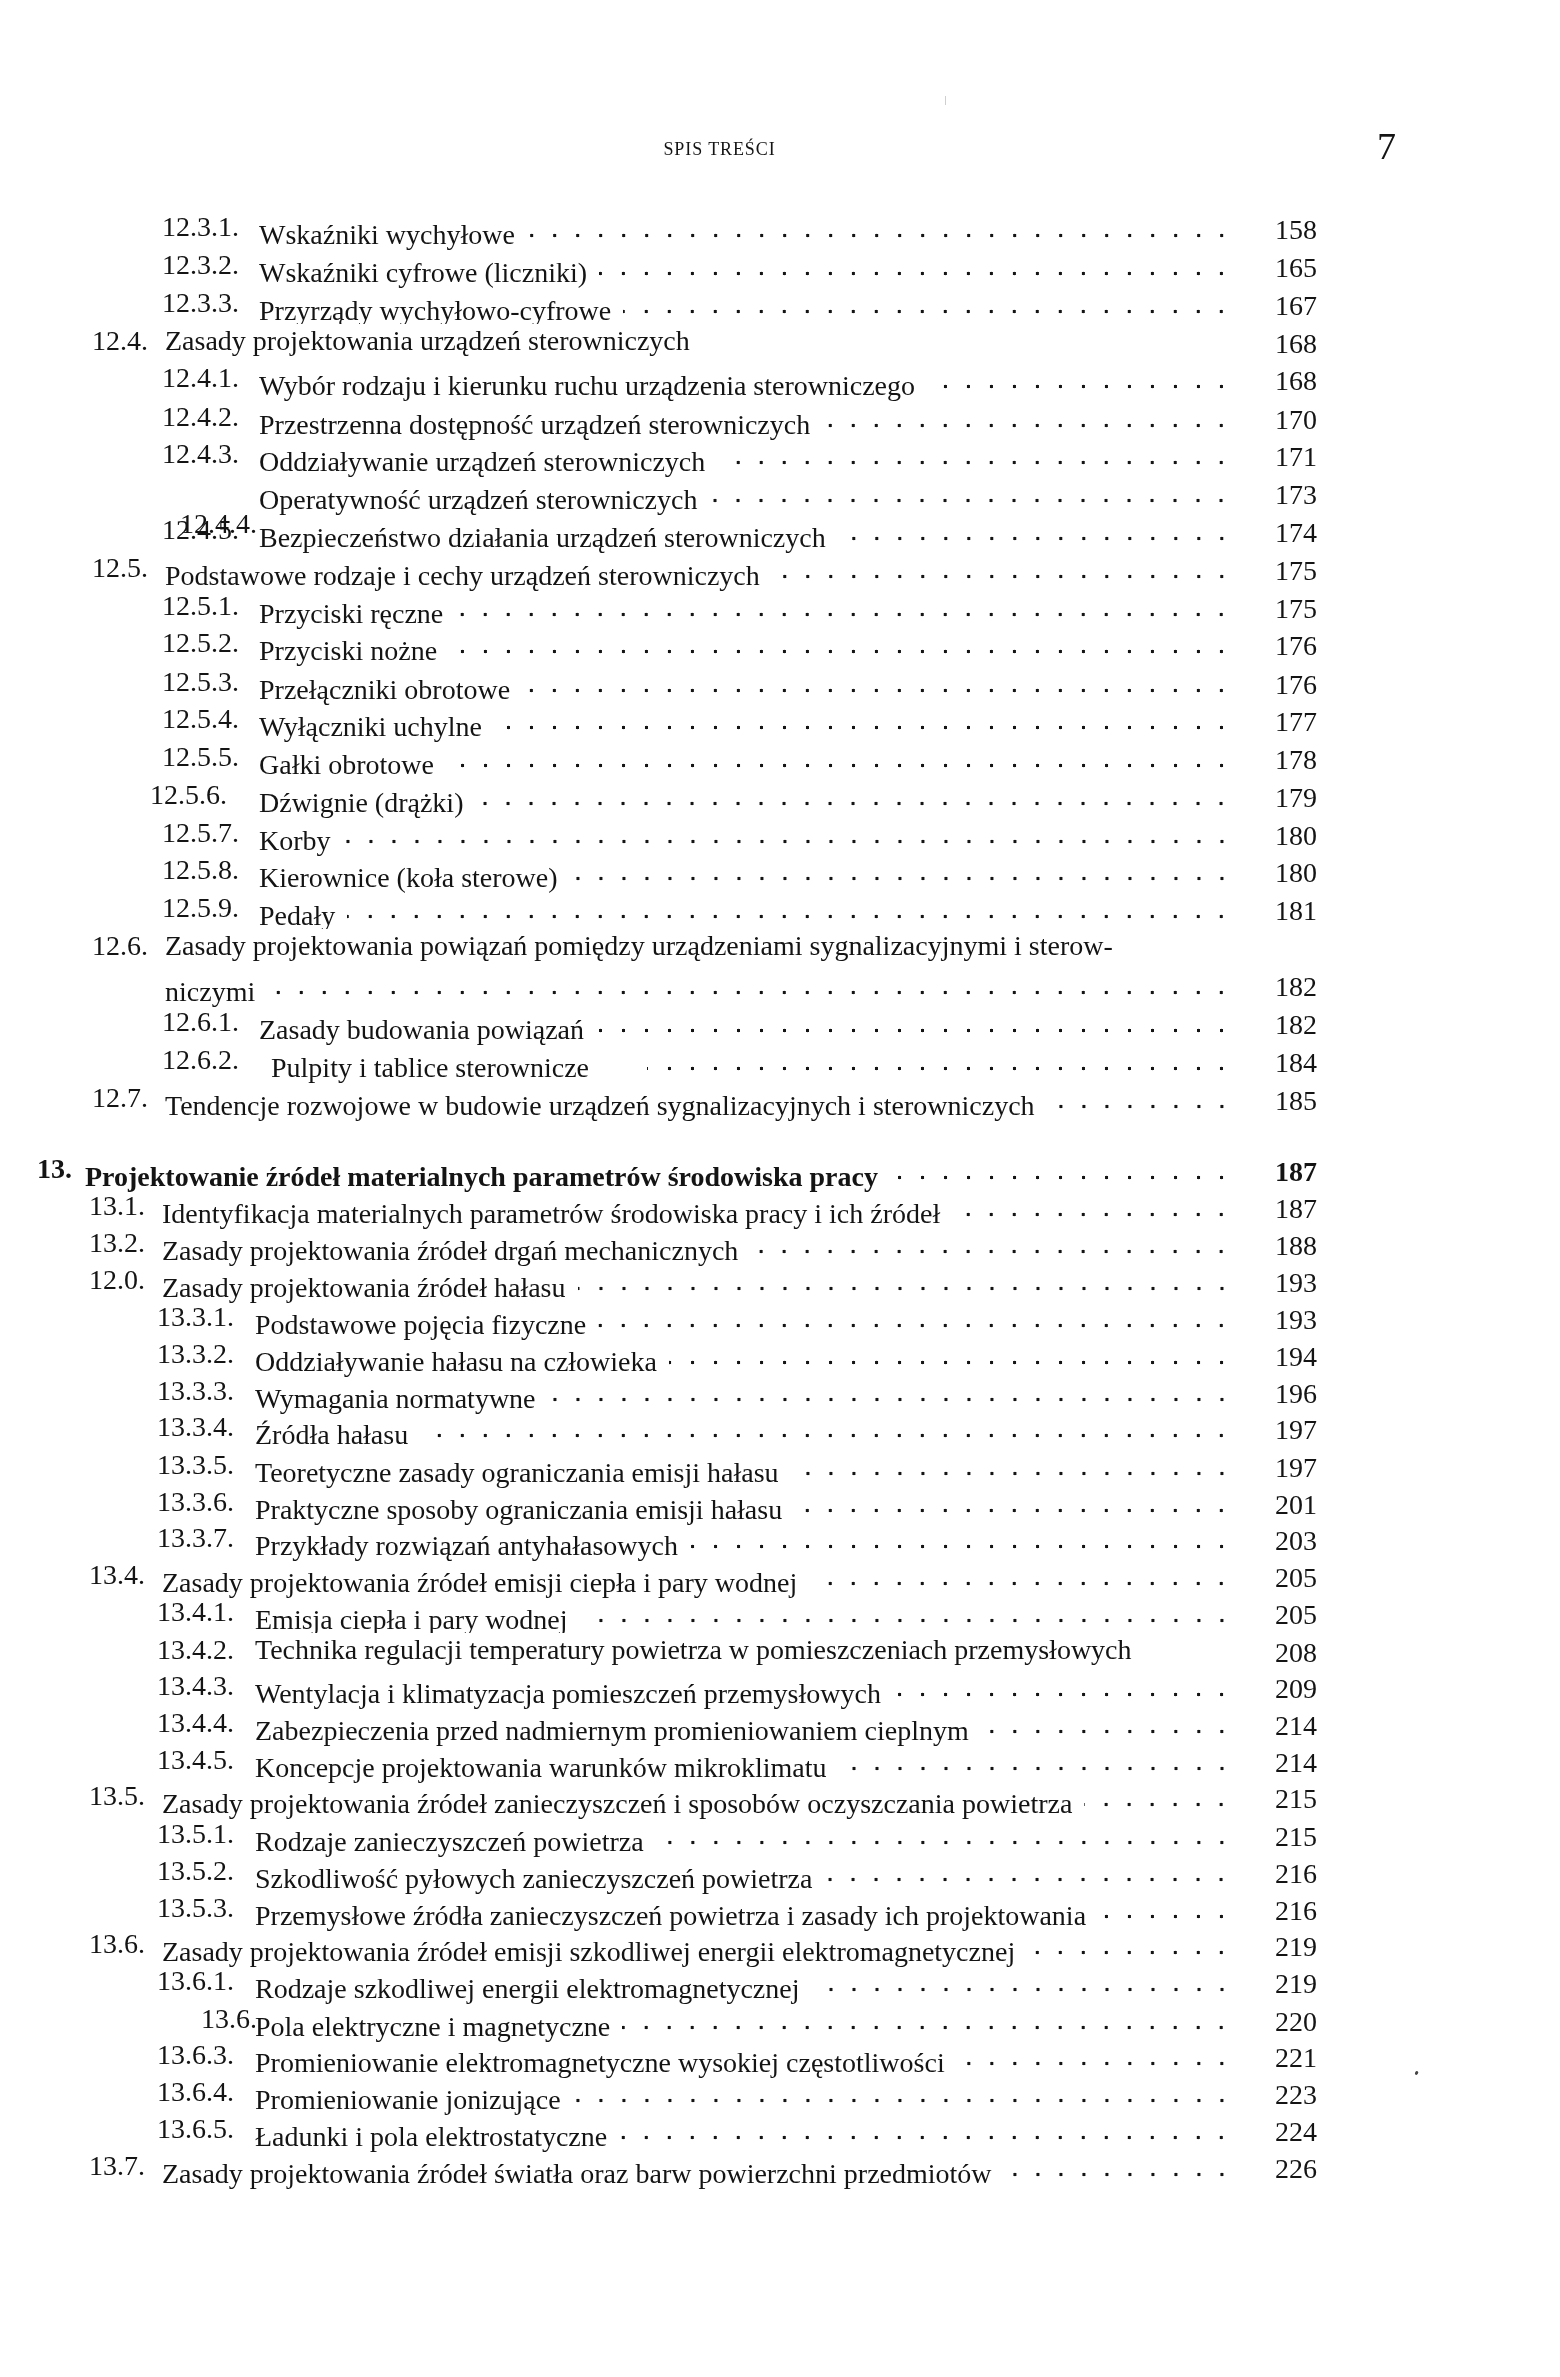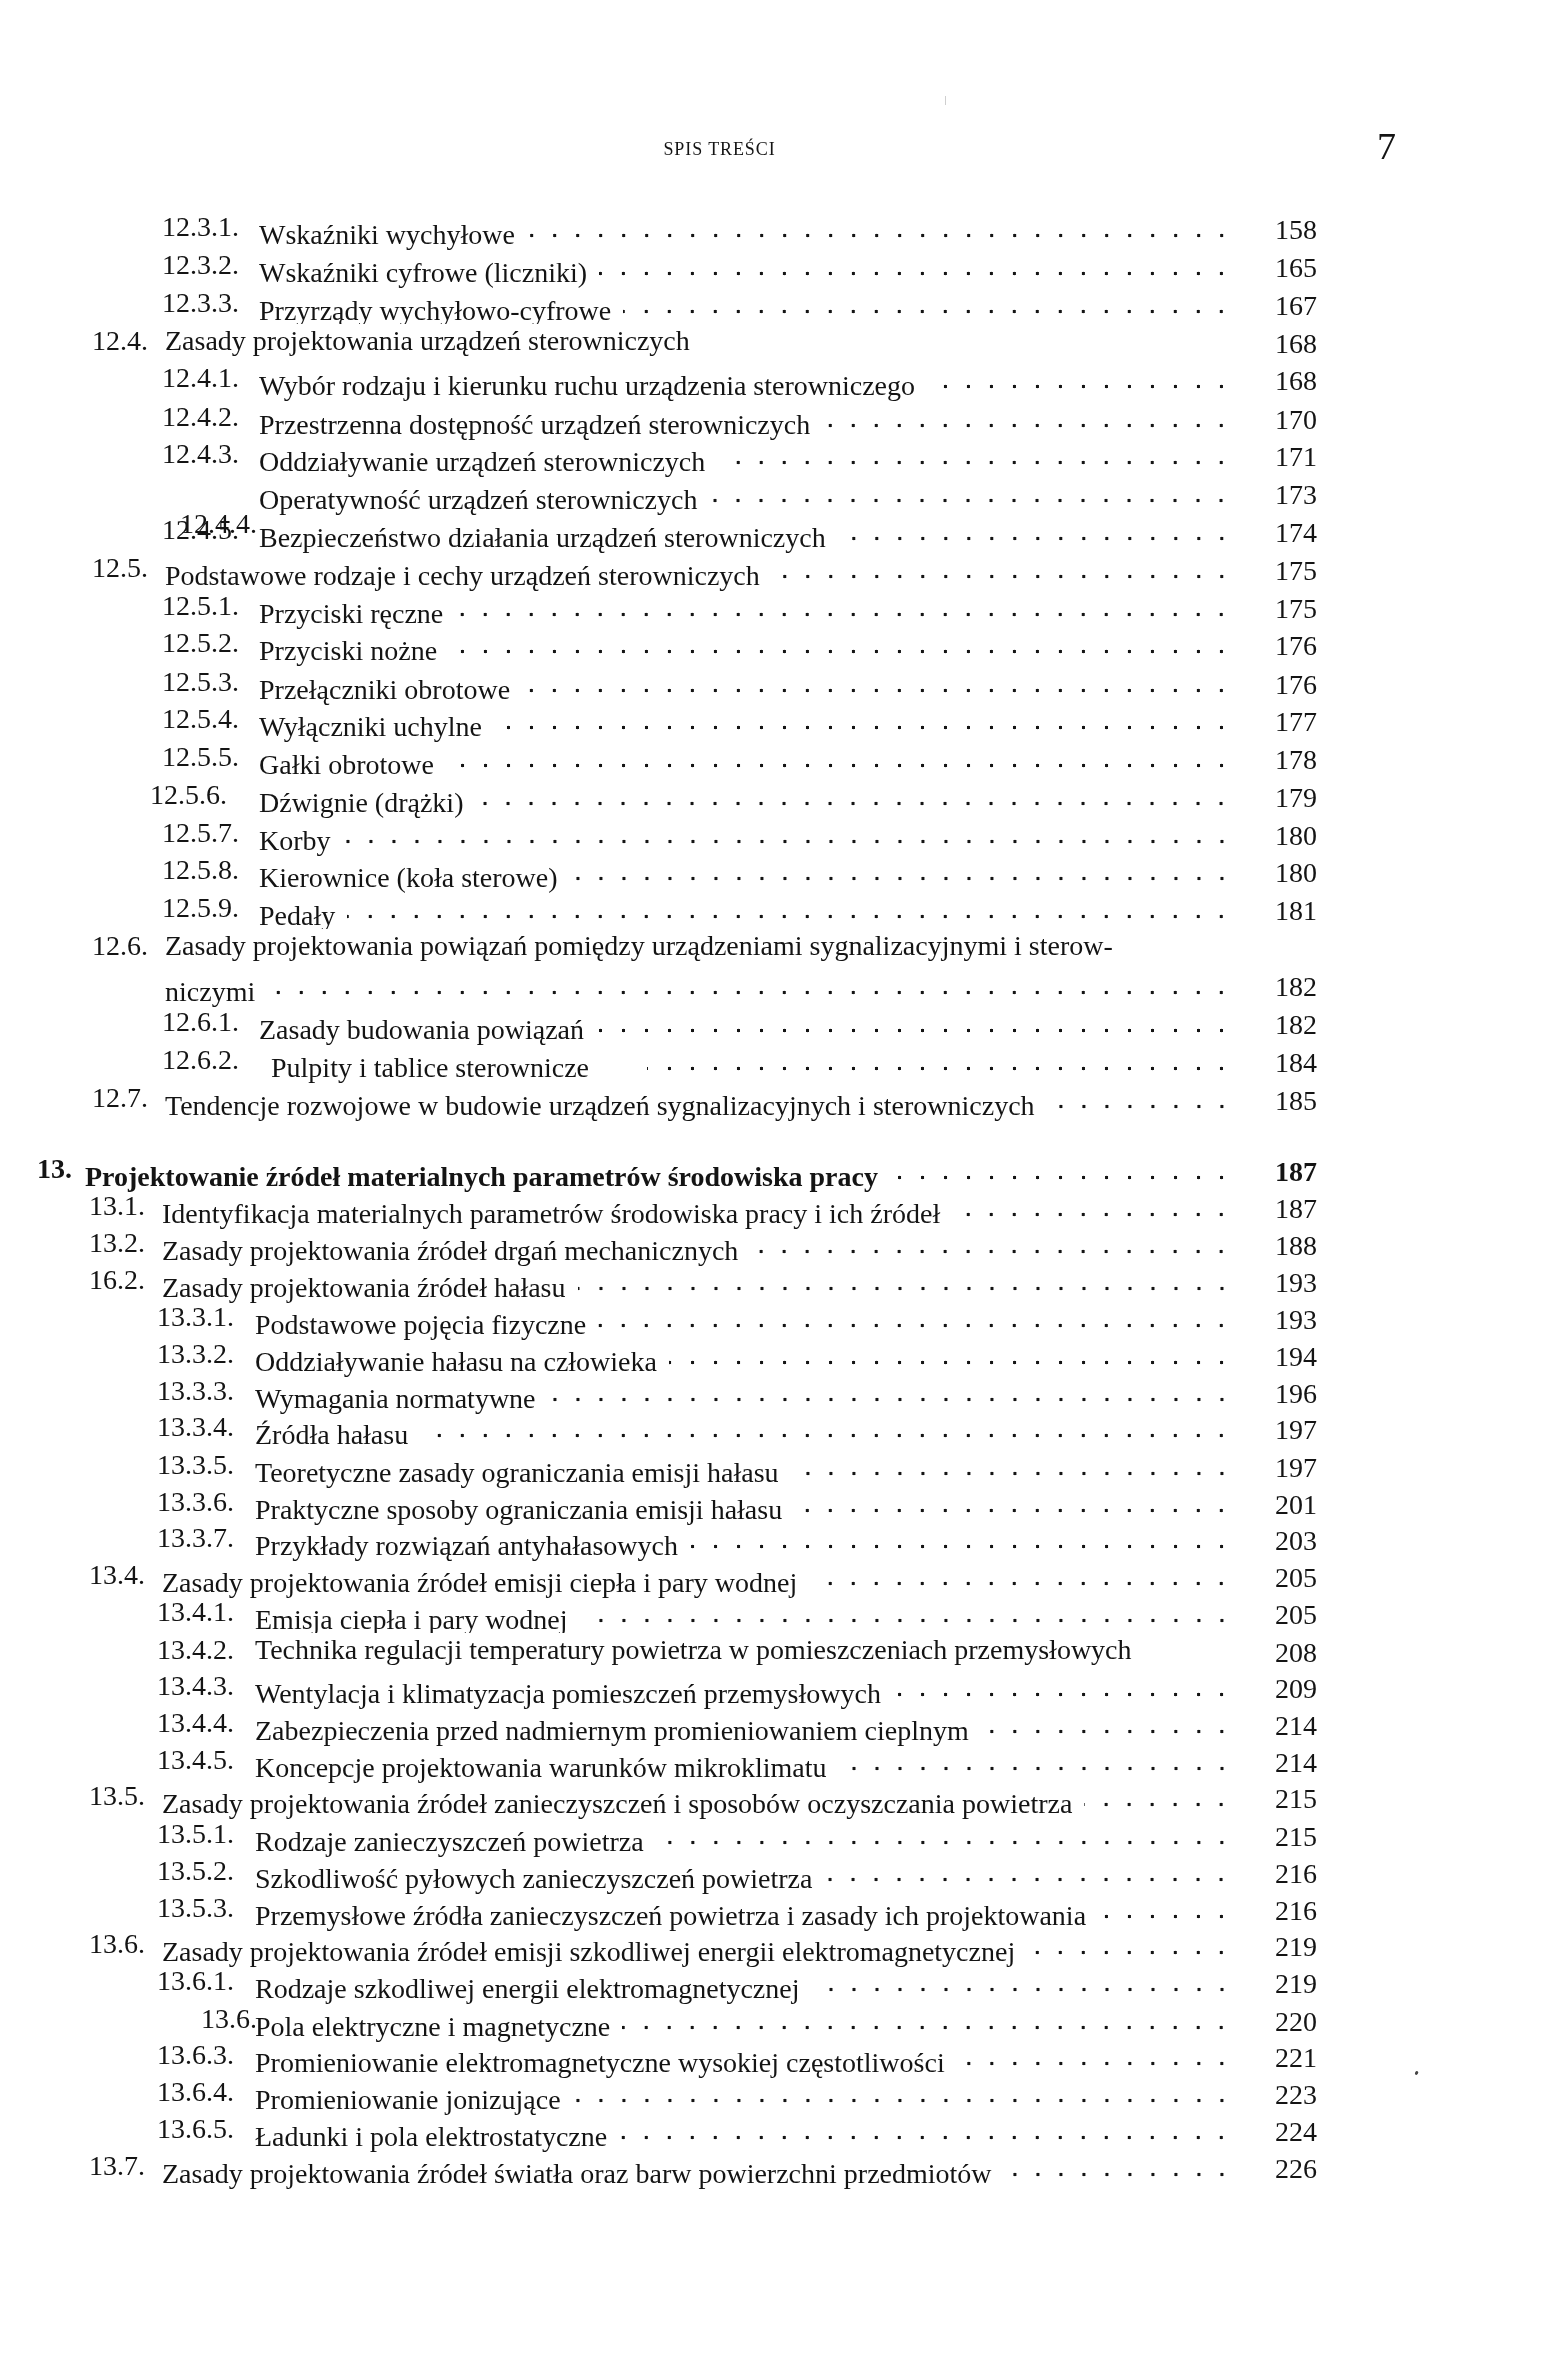--- a/index.html
+++ b/index.html
@@ -260,21 +260,21 @@
     </div>
     <div class="row" style="top: 1226px;">
       <span class="num" style="left: 89px;">13.2.</span>
       <span class="title-wrap" style="left: 162px;">
         <span class="title">Zasady projektowania źródeł drgań mechanicznych</span>
         <span class="leader"></span>
       </span>
       <span class="page">188</span>
     </div>
     <div class="row" style="top: 1263px;">
-      <span class="num" style="left: 89px;">16.2.</span>
+      <span class="num" style="left: 89px;">12.0.</span>
       <span class="title-wrap" style="left: 162px;">
         <span class="title">Zasady projektowania źródeł hałasu</span>
         <span class="leader"></span>
       </span>
       <span class="page">193</span>
     </div>
     <div class="row" style="top: 1300px;">
       <span class="num" style="left: 157px;">13.3.1.</span>
       <span class="title-wrap" style="left: 255px;">
         <span class="title">Podstawowe pojęcia fizyczne</span>

